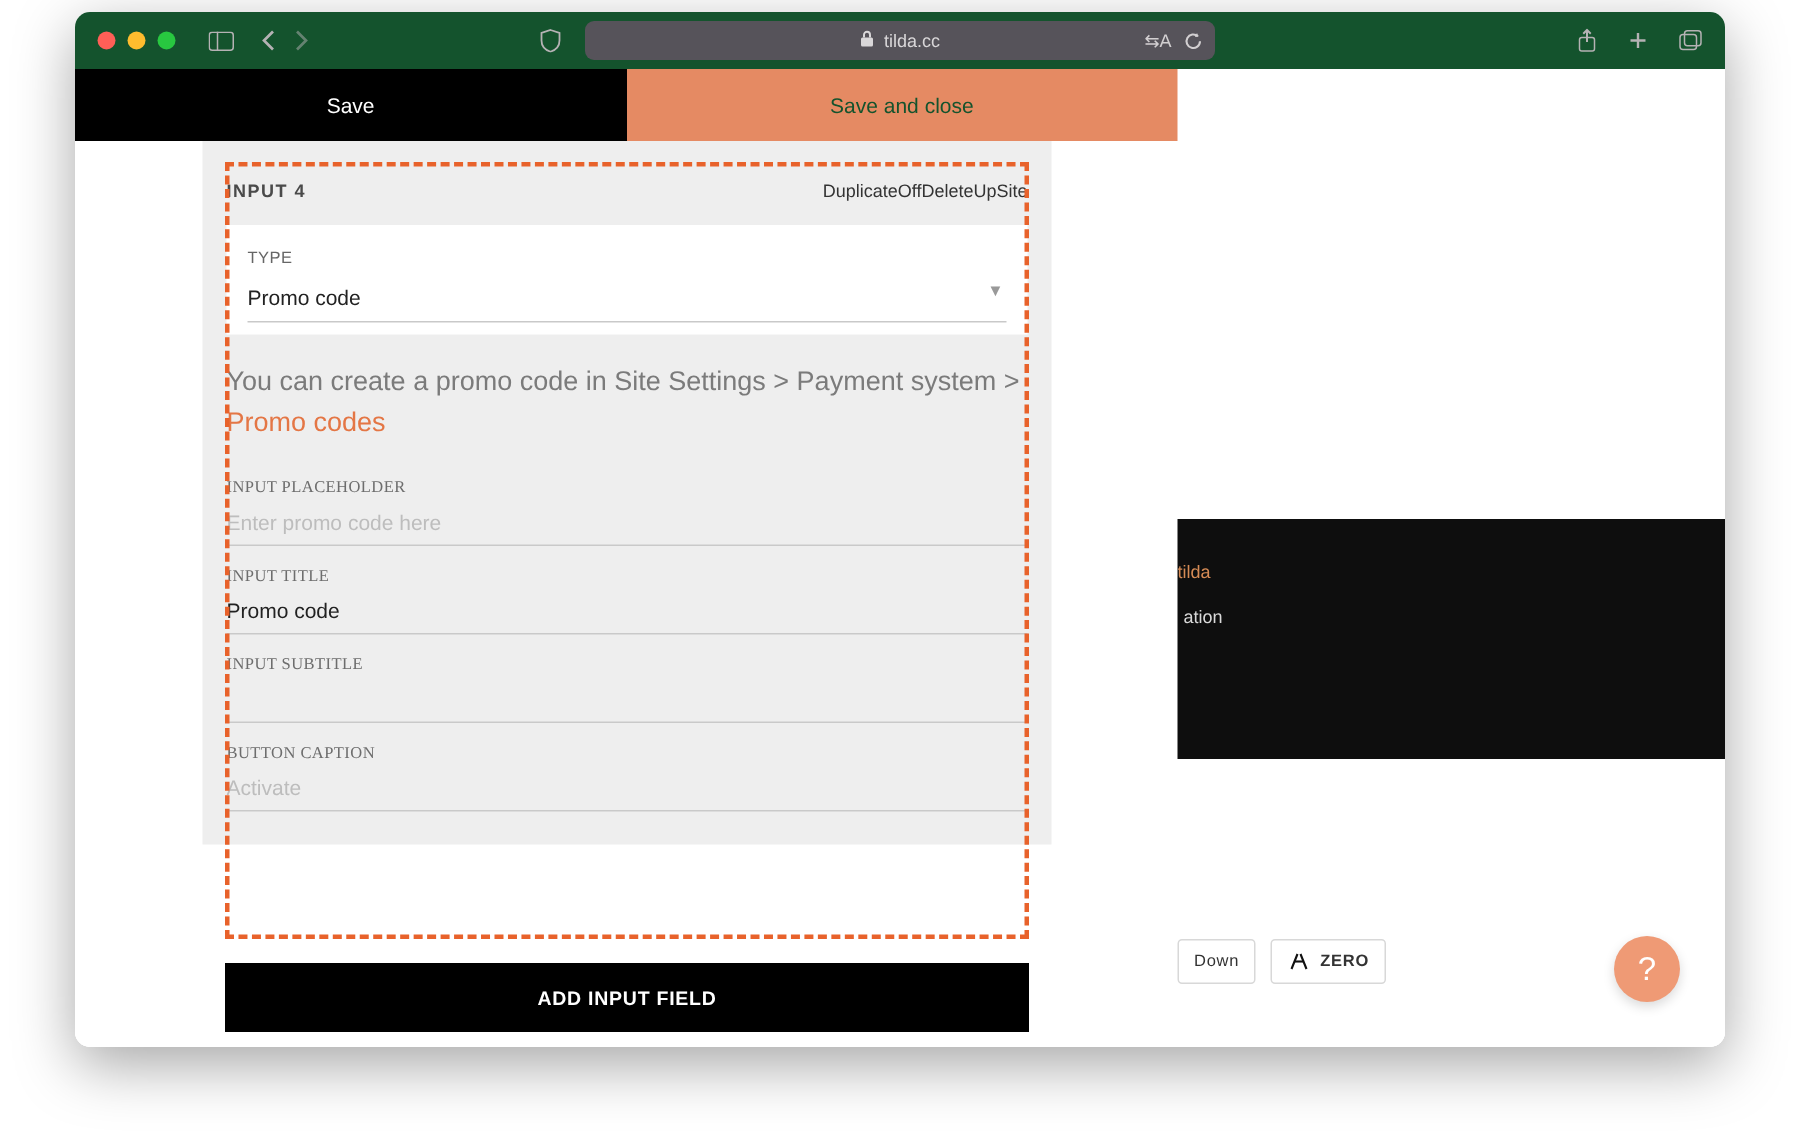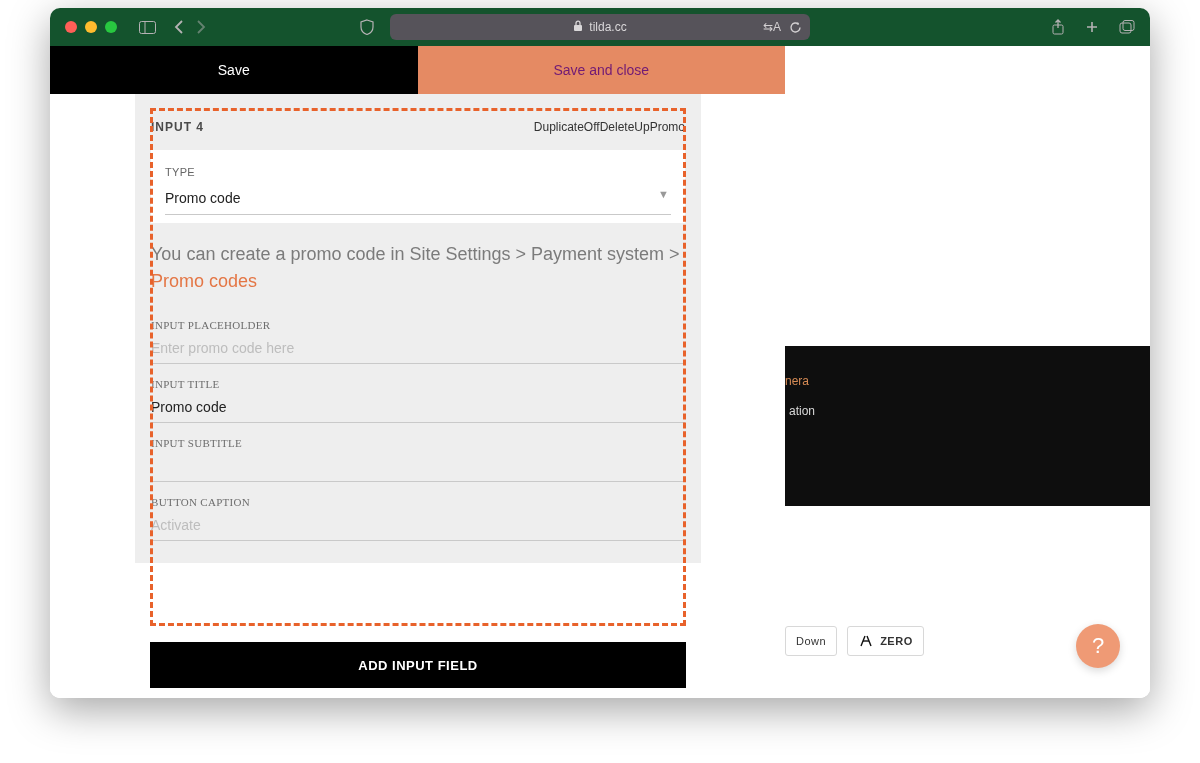--- a/index.html
+++ b/index.html
@@ -48,21 +48,21 @@
     overflow:hidden;
   }
   
   .top-actions {
     position:absolute; left:0; top:0;
     width:735px; height:48px;
     display:flex;
     z-index:5;
   }
   .btn-save { flex:1; background:#000; color:#fff; display:flex; align-items:center; justify-content:center; font-size:14px; cursor:pointer; }
-  .btn-saveclose { flex:1; background:#e58a63; color:#701a75; display:flex; align-items:center; justify-content:center; font-size:14px; cursor:pointer; }
+  .btn-saveclose { flex:1; background:#e58a63; color:#14532d; display:flex; align-items:center; justify-content:center; font-size:14px; cursor:pointer; }
   
   .editor-panel {
     position:absolute; left:0; top:0;
     width:735px; height:100%;
     background:#fff;
   }
   .editor-inner {
     position:absolute;
     left:85px; top:48px;
     width:566px;
@@ -240,21 +240,21 @@
     <div class="editor-panel">
       <div class="editor-inner">
 
         <div class="block-header">
           <div class="block-title">INPUT 4</div>
           <div class="block-actions">
             <span>Duplicate</span>
             <span>Off</span>
             <span>Delete</span>
             <span>Up</span>
-            <span>Promo</span>
+            <span>Site</span>
           </div>
         </div>
 
         <div class="white-card">
           <div class="field-label">TYPE</div>
           <div class="select-row">
             <span>Promo code</span>
             <span class="select-caret">▼</span>
           </div>
         </div>
@@ -285,21 +285,21 @@
 
       </div>
 
       <div class="dashed-highlight"></div>
 
       <div class="add-btn">ADD INPUT FIELD</div>
     </div>
 
     <div class="preview-panel">
       <div class="preview-dark">
-        <div class="rowa">nera</div>
+        <div class="rowa">tilda</div>
         <div class="rowb">ation</div>
       </div>
     </div>
 
     <div class="block-chips">
       <div class="chip">
         <span>Down</span>
       </div>
       <div class="chip">
         <span>

